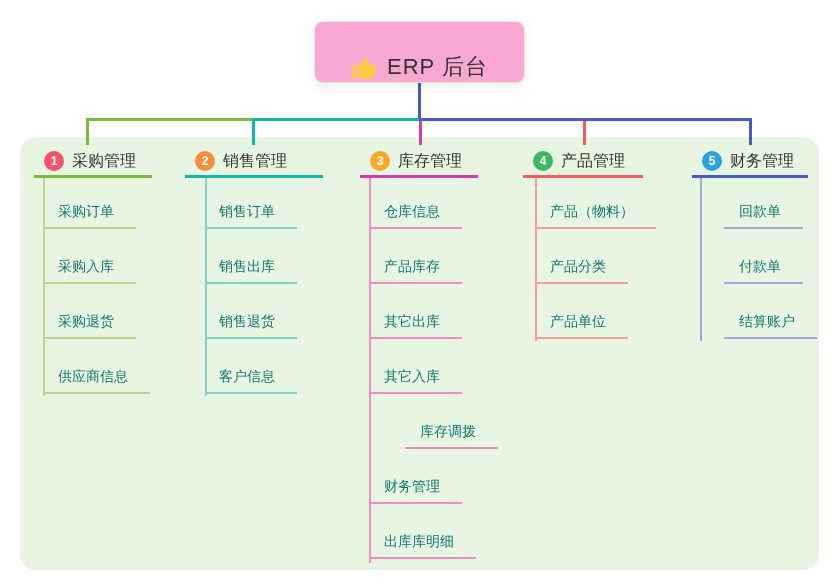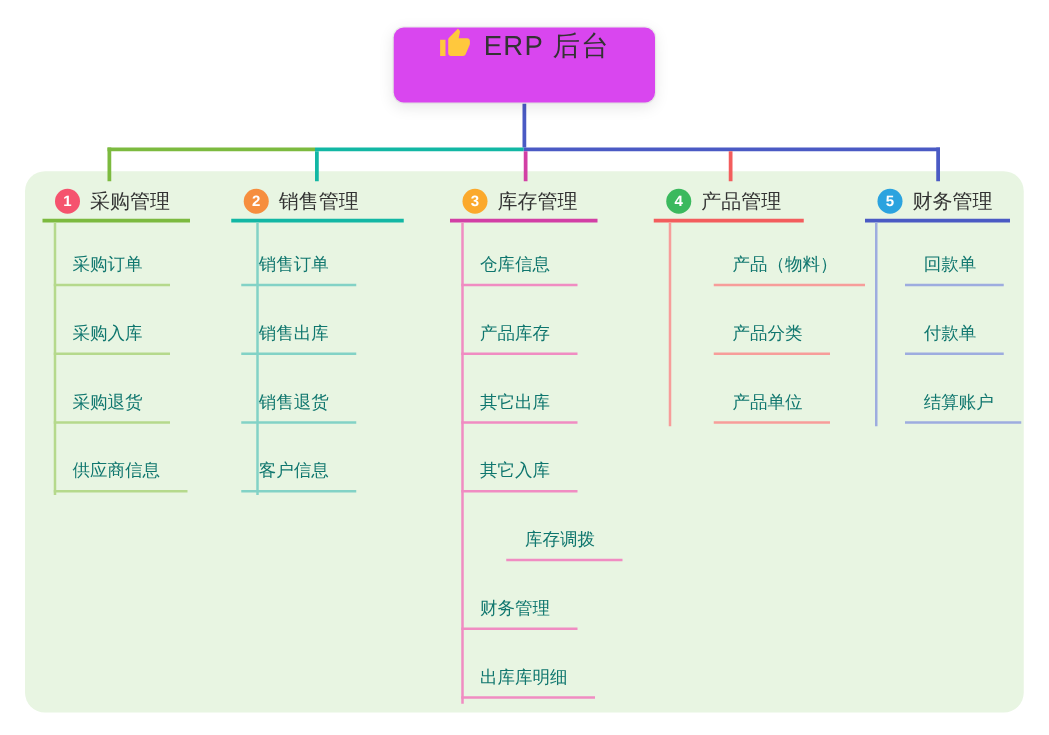--- a/index.html
+++ b/index.html
@@ -4,23 +4,23 @@
 <style>
   html,body { margin:0; padding:0; background:#fff; font-family:"Liberation Sans","DejaVu Sans",sans-serif; }
   .stage { position:relative; width:839px; height:588px; background:#ffffff; overflow:hidden; }
 
   
   .panel { position:absolute; left:20px; top:137px; width:799px; height:433px;
            background:#e8f5e2; border-radius:16px; }
 
   
   .root-card { position:absolute; left:315px; top:22px; width:209px; height:60px;
-               background:#d946ef; border-radius:8px;
+               background:#f9a8d4; border-radius:8px;
                box-shadow:0 3px 12px rgba(0,0,0,0.10), 0 0 0 1px #f2f2f2;
-               display:flex; align-items:flex-start; justify-content:center; gap:10px; cursor:pointer; }
+               display:flex; align-items:flex-end; justify-content:center; gap:10px; cursor:pointer; }
   .root-label { font-size:22px; color:#333; font-weight:500; letter-spacing:1px; }
   .root-icon svg { display:block; }
 
   
   .vline, .hline { position:absolute; }
   .hline { height:3px; top:118px; background:var(--main); }
   .vline { width:3px; background:var(--main); }
   .root-line { left:418px; top:82px; height:36px; }
   .bus-1 { left:86px;  width:166px; }
   .bus-2 { left:252px; width:167px; }
@@ -51,23 +51,23 @@
   .trunk.b2 { left:205px; height:218px; }
   .trunk.b3 { left:369px; height:385px; }
   .trunk.b4 { left:535px; height:163px; }
   .trunk.b5 { left:700px; height:163px; }
 
   
   .child { position:absolute; box-sizing:border-box; white-space:nowrap;
            font-size:14px; color:#0f766e; padding:0 22px 6px 15px;
            border-bottom:2px solid var(--child); cursor:pointer; }
   .child.b1 { left:43px; }
-  .child.b2 { left:193px;padding-left:14px; }
+  .child.b2 { left:205px;padding-left:14px; }
   .child.b3 { left:369px; }
-  .child.b4 { left:535px;margin-left:36px; }
+  .child.b4 { left:535px; }
   .child.b5 { left:700px;margin-left:24px; }
   .r0 { top:203px; } .r1 { top:258px; } .r2 { top:313px; } .r3 { top:368px; }
   .r4 { top:423px;margin-left:36px; } .r5 { top:478px; } .r6 { top:533px; }
 </style>
 </head>
 <body>
 
 <div class="stage">
 
   <div class="panel" style="background: rgb(232, 245, 226);"></div>

